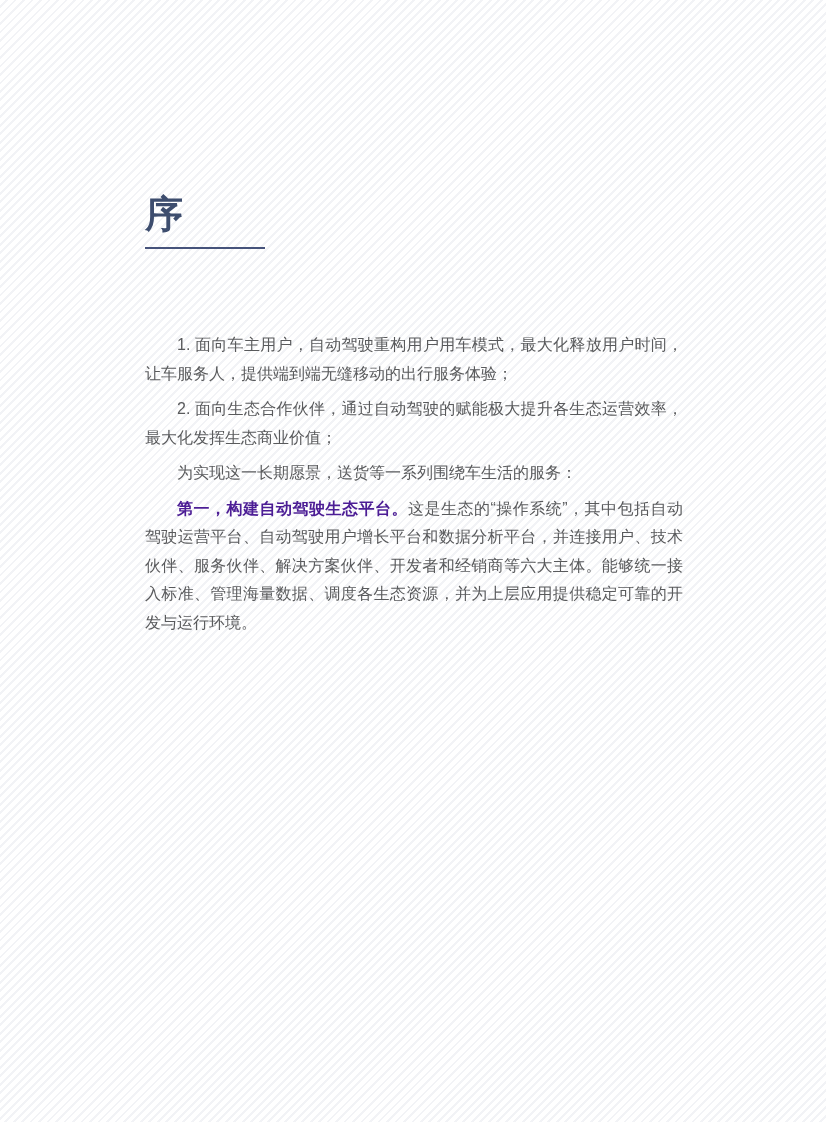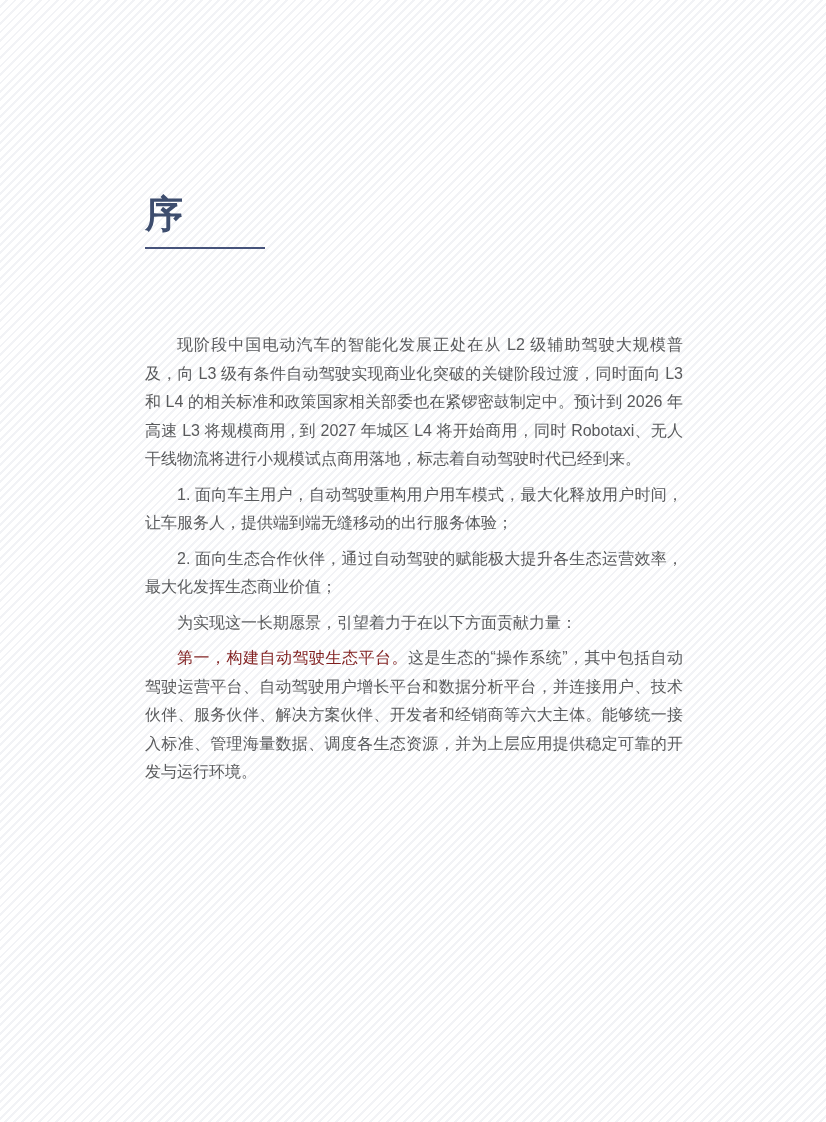--- a/index.html
+++ b/index.html
@@ -57,41 +57,40 @@
     text-justify: inter-character;
   }
   .content p {
     margin: 0 0 7px 0;
     text-indent: 2em;
   }
   .content p:last-child {
     margin-bottom: 0;
   }
   .lead-bold {
-    font-weight: normal;
-    color: #7f1d1d;
+    font-weight: bold;
+    color: #4c1d95;
   }
 </style>
 </head>
 <body>
 
 <div class="page">
 
   <div class="title-block">
     <h1 class="doc-title">序</h1>
     <div class="title-rule"></div>
   </div>
 
   <div class="content">
-    <p>现阶段中国电动汽车的智能化发展正处在从 L2 级辅助驾驶大规模普及，向 L3 级有条件自动驾驶实现商业化突破的关键阶段过渡，同时面向 L3 和 L4 的相关标准和政策国家相关部委也在紧锣密鼓制定中。预计到 2026 年高速 L3 将规模商用 , 到 2027 年城区 L4 将开始商用，同时 Robotaxi、无人干线物流将进行小规模试点商用落地，标志着自动驾驶时代已经到来。</p>
 
 
     <p>1. 面向车主用户，自动驾驶重构用户用车模式，最大化释放用户时间，让车服务人，提供端到端无缝移动的出行服务体验；</p>
 
     <p>2. 面向生态合作伙伴，通过自动驾驶的赋能极大提升各生态运营效率，最大化发挥生态商业价值；</p>
 
 
-    <p>为实现这一长期愿景，引望着力于在以下方面贡献力量：</p>
+    <p>为实现这一长期愿景，送货等一系列围绕车生活的服务：</p>
 
     <p><span class="lead-bold">第一，构建自动驾驶生态平台。</span><span>这是生态的“操作系统”，其中包括自动驾驶运营平台、自动驾驶用户增长平台和数据分析平台，并连接用户、技术伙伴、服务伙伴、解决方案伙伴、开发者和经销商等六大主体。能够统一接入标准、管理海量数据、调度各生态资源，并为上层应用提供稳定可靠的开发与运行环境。</span></p>
   </div>
 
 </div>
 
 </body></html>

